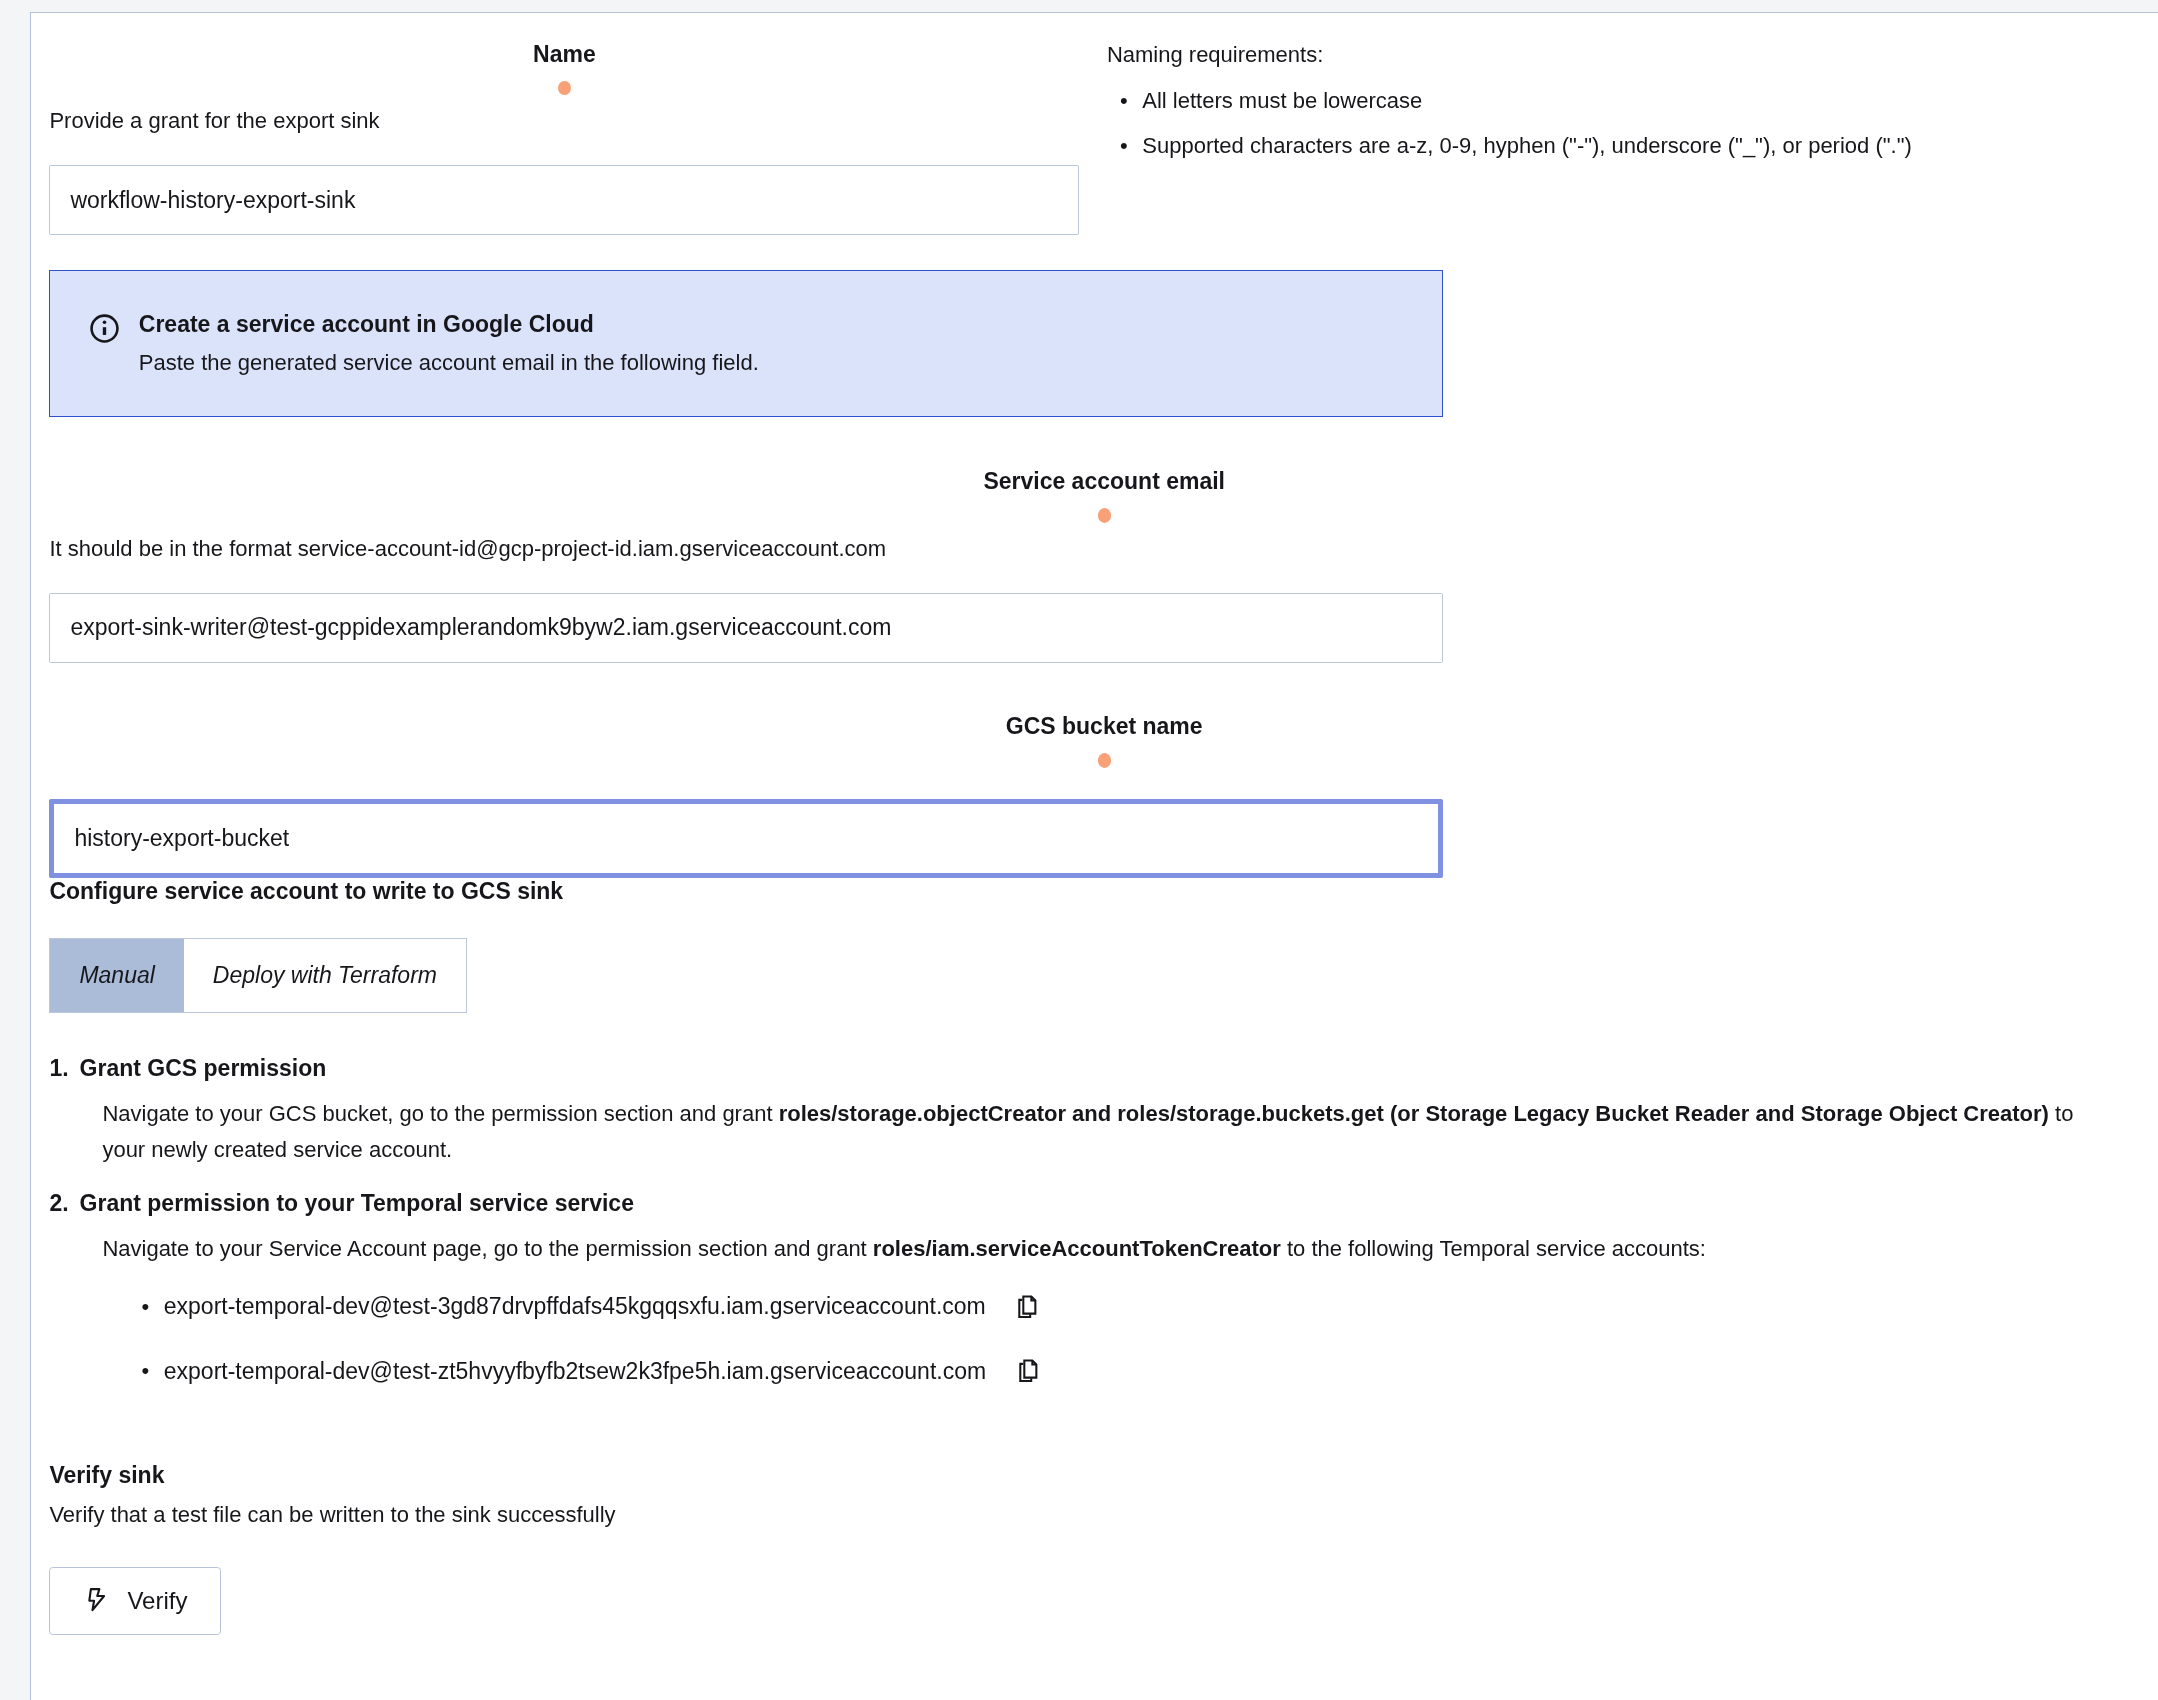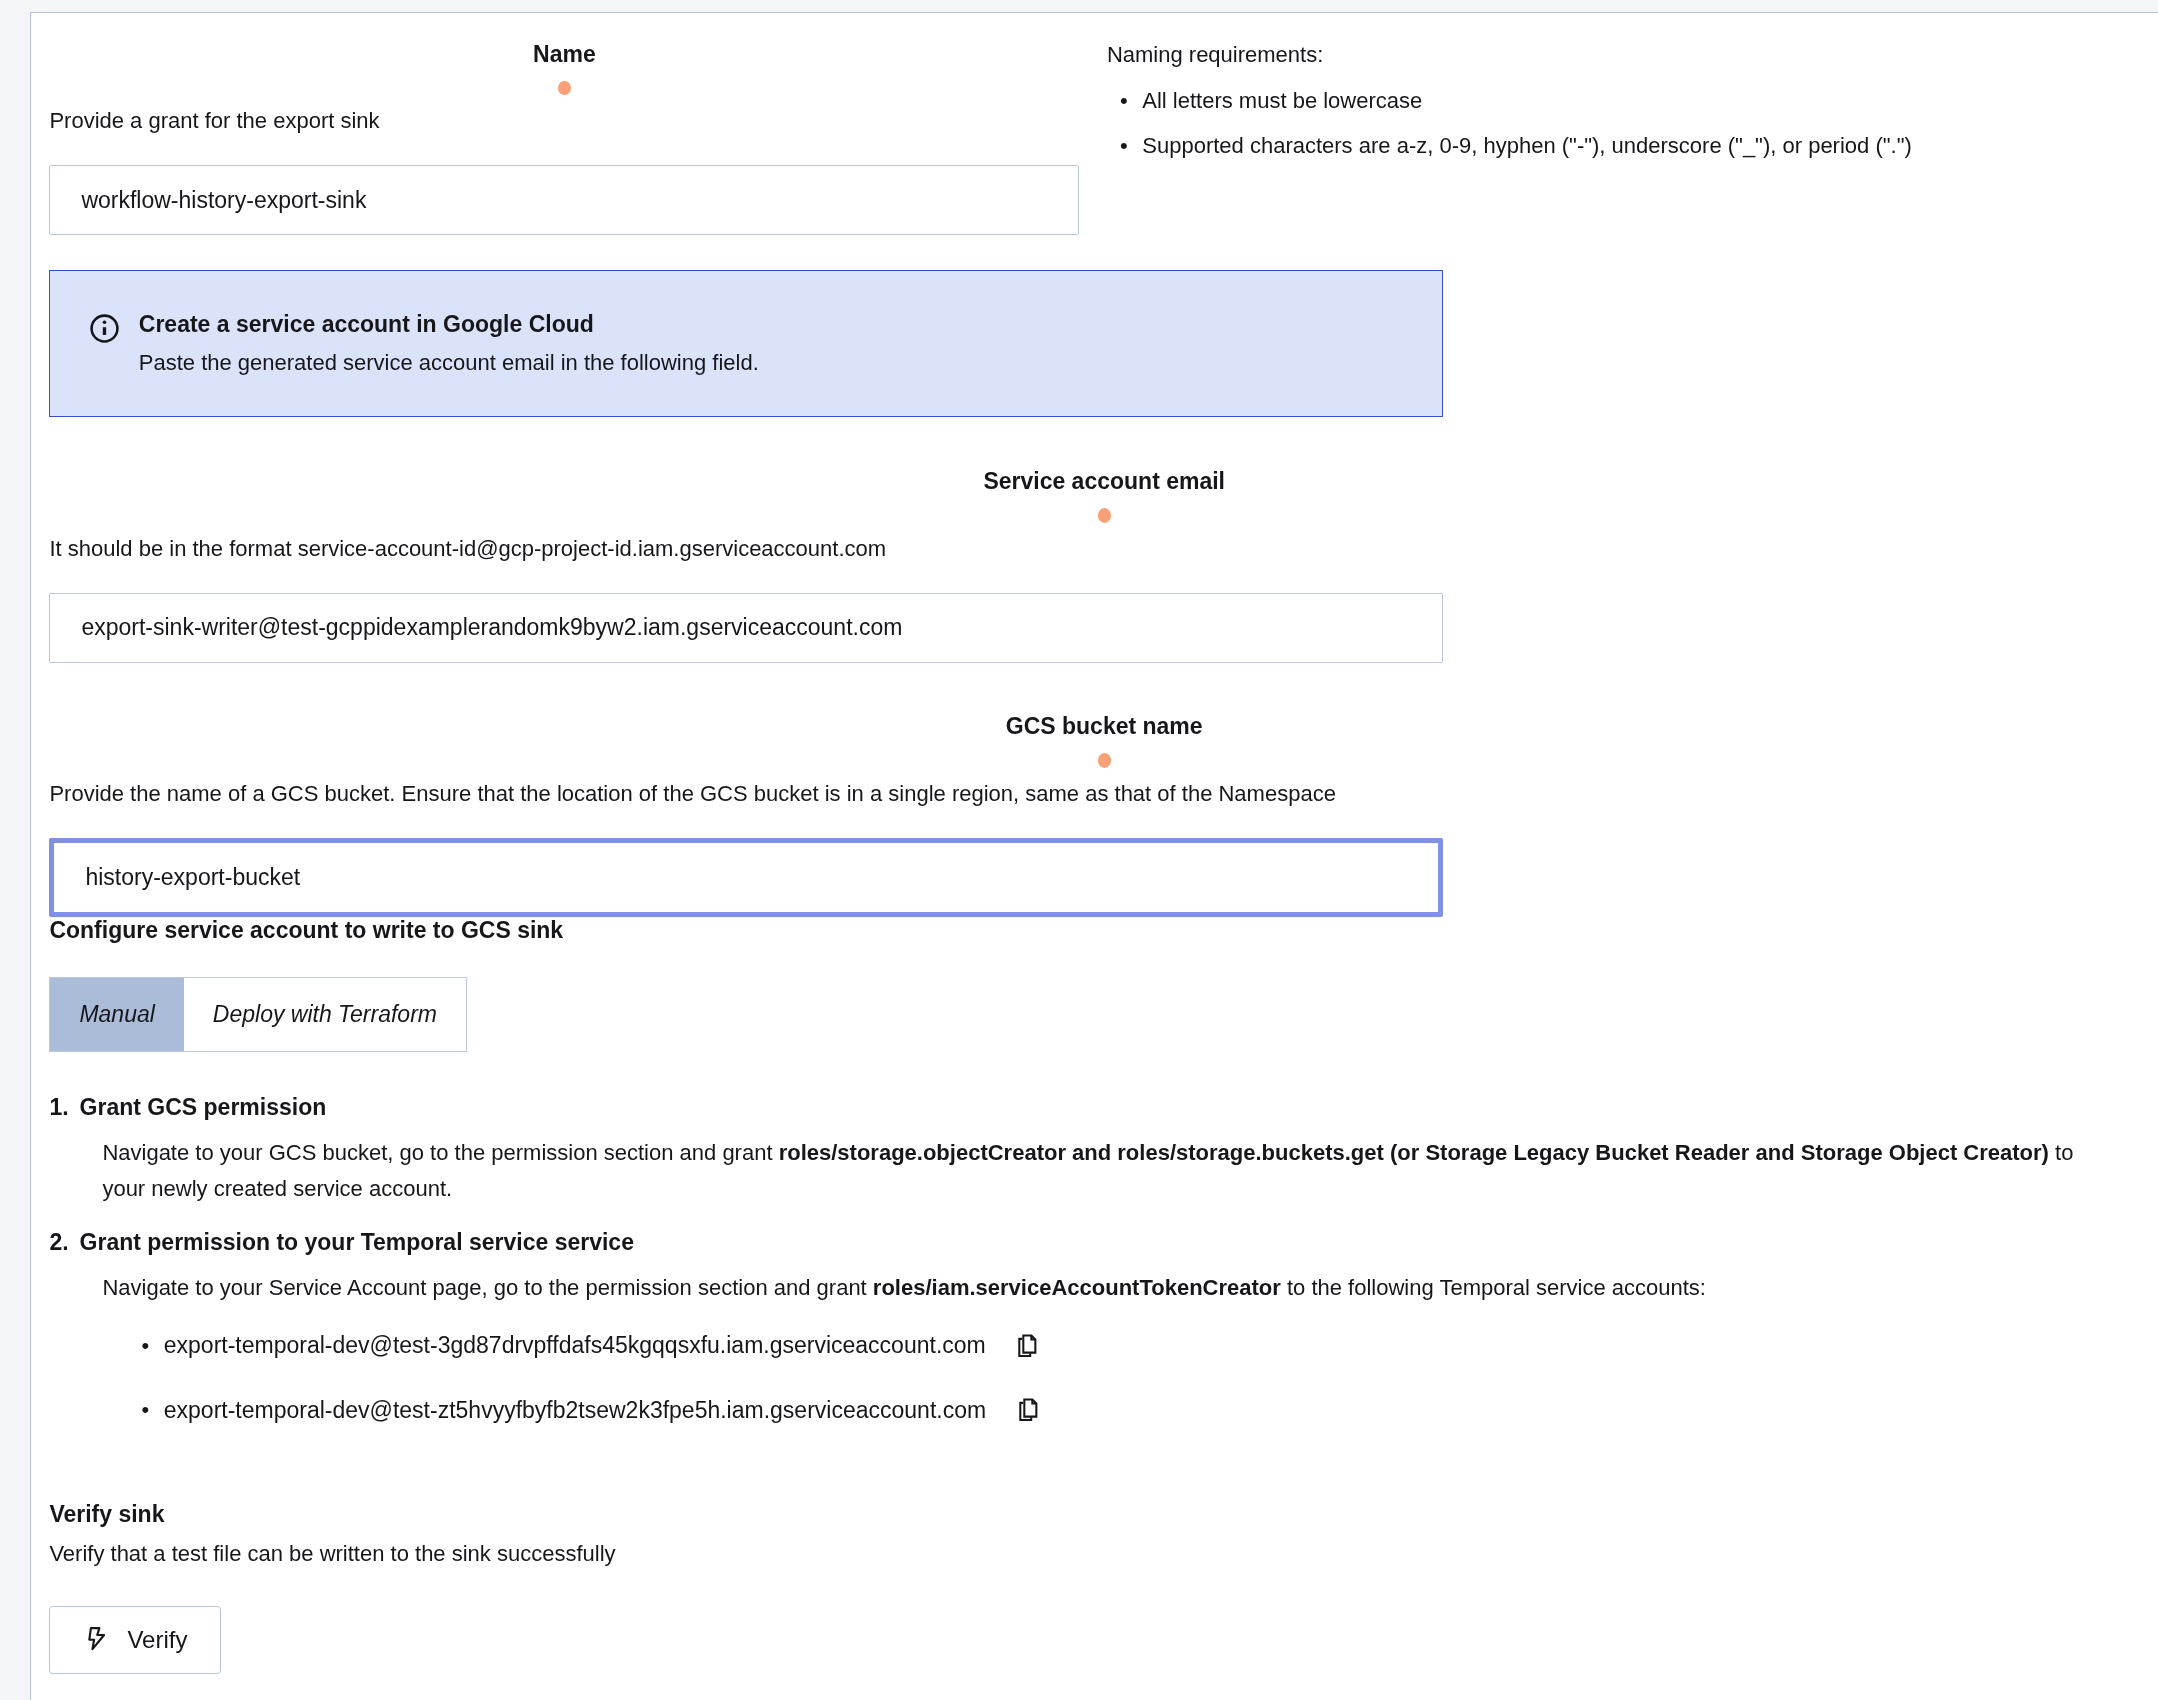--- a/index.html
+++ b/index.html
@@ -33,21 +33,21 @@
   
   .text-input {
     margin-top: 31px;
     height: 70px;
     border: 1.8px solid #bac6db;
     border-radius: 1.8px;
     background: #fff;
     font-family: "Liberation Sans", "DejaVu Sans", sans-serif;
     font-size: 23px;
     color: #17171b;
-    padding: 0 31px;
+    padding: 0 20px;
     display: block;
     outline: none;
   }
   .text-input.focused {
     border: 5.5px solid #8091e2;
     height: 79px;
   }
 
   
   .top-row { display: flex; align-items: flex-start; }
@@ -182,21 +182,20 @@
       </div>
       <div class="field-desc">It should be in the format service-account-id@gcp-project-id.iam.gserviceaccount.com</div>
       <input class="text-input wide" type="text" value="export-sink-writer@test-gcppidexamplerandomk9byw2.iam.gserviceaccount.com" style="">
     </div>
 
     <div style="margin-top:50px">
       <div class="field-label-row">
         <span class="field-label">GCS bucket name</span>
         <span class="required-dot"></span>
       </div>
-      <div class="field-desc">Provide the name of a GCS bucket. Ensure that the location of the GCS bucket is in a single region, same as that of the Namespace</div>
       <input class="text-input focused wide" type="text" value="history-export-bucket" style="">
     </div>
 
     <div style="">
       <div class="section-title">Configure service account to write to GCS sink</div>
 
       <div class="tabs">
         <div class="tab selected">Manual</div>
         <div class="tab">Deploy with Terraform</div>
       </div>

